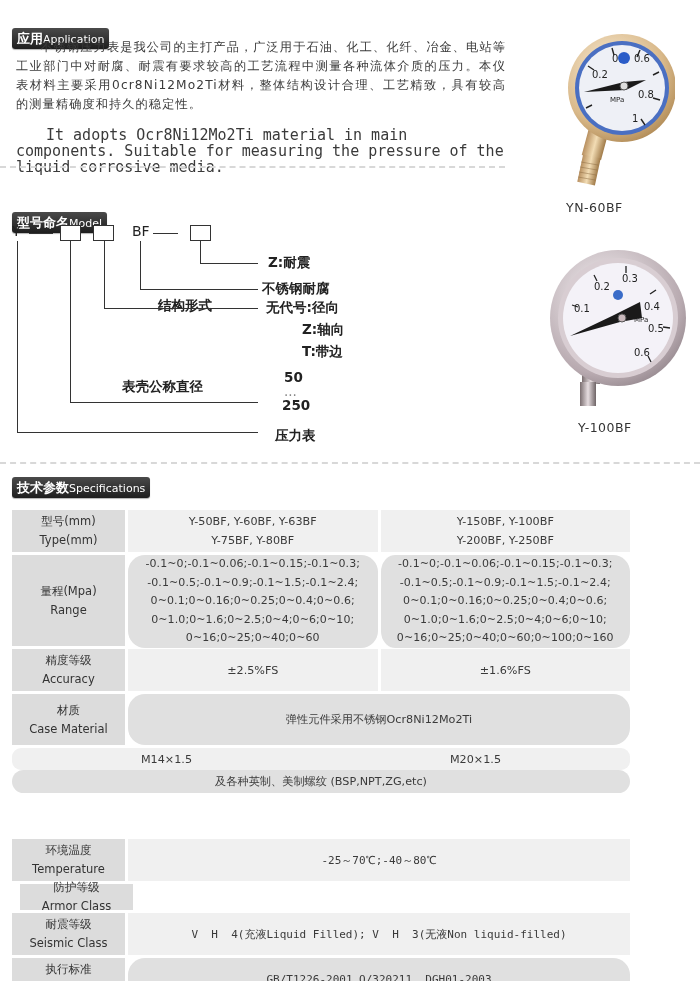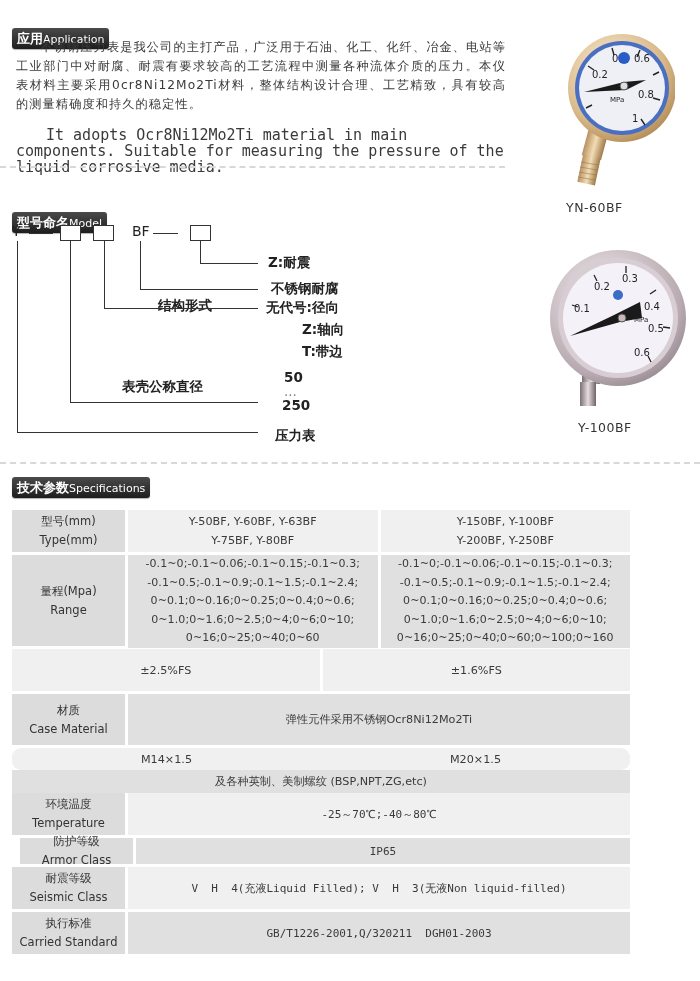--- a/index.html
+++ b/index.html
@@ -48,21 +48,21 @@
     font-size: 11.5px; color: #333; line-height: 19px; text-align: center;
   }
   .val-area { flex: 1; display: flex; flex-direction: column; }
   .val-row { display: flex; flex: 1; }
   .val-cell {
     flex: 1; display: flex; flex-direction: column; justify-content: center; align-items: center;
     font-size: 11.2px; color: #3a3a3a; line-height: 19px; text-align: center;
   }
   .val-cell + .val-cell { border-left: 3px solid #fff; }
   .bg-light { background: #f0f0f0; }
-  .bg-dark { background: #e0e0e0; }
+  .bg-dark { background: #e0e0e0; border-radius: 17px; }
   .range-text { font-size: 11px; line-height: 18.5px; letter-spacing: 0.1px; }
   .mono { font-family: "DejaVu Sans Mono", monospace; font-size: 11px; }
 </style>
 </head>
 <body>
 
 <div class="section-tag" style="left:12px; top:12px;margin-top:16px;">
   <span class="cn">应用</span><span class="en">Application</span>
 </div>
 <p class="para-cn">不锈钢压力表是我公司的主打产品，广泛用于石油、化工、化纤、冶金、电站等工业部门中对耐腐、耐震有要求较高的工艺流程中测量各种流体介质的压力。本仪表材料主要采用0cr8Ni12Mo2Ti材料，整体结构设计合理、工艺精致，具有较高的测量精确度和持久的稳定性。</p>
@@ -82,21 +82,21 @@
   <span class="t tl" style="left:132px; top:8px;">BF</span>
   <div class="line" style="left:153px; top:18px; width:25px; height:1px;"></div>
   <div class="box" style="left:190px; top:10px;"></div>
 
   <div class="line" style="left:200px; top:26px; width:1px; height:22px;"></div>
   <div class="line" style="left:200px; top:48px; width:58px; height:1px;"></div>
   <span class="t" style="left:268px; top:39px;">Z:耐震</span>
 
   <div class="line" style="left:140px; top:26px; width:1px; height:48px;"></div>
   <div class="line" style="left:140px; top:74px; width:118px; height:1px;"></div>
-  <span class="t" style="left:271px; top:65px;">不锈钢耐腐</span>
+  <span class="t" style="left:262px; top:65px;">不锈钢耐腐</span>
 
   <span class="t" style="left:158px; top:82px;">结构形式</span>
   <div class="line" style="left:104px; top:26px; width:1px; height:67px;"></div>
   <div class="line" style="left:104px; top:93px; width:154px; height:1px;"></div>
   <span class="t" style="left:266px; top:84px;">无代号:径向</span>
   <span class="t" style="left:302px; top:106px;">Z:轴向</span>
   <span class="t" style="left:302px; top:128px;">T:带边</span>
 
   <span class="t" style="left:284px; top:154px;">50</span>
   <span class="t" style="left:122px; top:163px;">表壳公称直径</span>
@@ -244,20 +244,24 @@
         <span>-0.1~0.5;-0.1~0.9;-0.1~1.5;-0.1~2.4;</span>
         <span>0~0.1;0~0.16;0~0.25;0~0.4;0~0.6;</span>
         <span>0~1.0;0~1.6;0~2.5;0~4;0~6;0~10;</span>
         <span>0~16;0~25;0~40;0~60;0~100;0~160</span>
       </div>
     </div>
       </div>
   </div>
 
   <div class="row" style="height:45px;">
+    <div class="label-cell">
+      <span>精度等级</span>
+      <span>Accuracy</span>
+    </div>
     <div class="val-area">
         <div class="val-row">
       <div class="val-cell bg-light">
             <span>±2.5%FS</span>
           </div>
       <div class="val-cell bg-light">
             <span>±1.6%FS</span>
           </div>
     </div>
       </div>
@@ -288,46 +292,39 @@
           </div>
       </div>
       <div class="val-row bg-dark" style="flex:none; height:23px;">
         <div class="val-cell">
             <span>及各种英制、美制螺纹 (BSP,NPT,ZG,etc)</span>
           </div>
       </div>
     </div>
   </div>
 
-  <div class="row" style="height:45px;">
+  <div class="row" style="height:45px;margin-top:46px;">
     <div class="label-cell">
       <span>环境温度</span>
       <span>Temperature</span>
     </div>
     <div class="val-area">
         <div class="val-row">
       <div class="val-cell bg-light">
             <span class="mono">-25～70℃;-40～80℃</span>
           </div>
     </div>
       </div>
   </div>
 
   <div class="row" style="height:29px;padding-left:8px;">
     <div class="label-cell">
       <span>防护等级</span>
       <span>Armor Class</span>
     </div>
-    <div class="val-area">
-        <div class="val-row">
-      <div class="val-cell bg-dark">
-            <span class="mono">IP65</span>
-          </div>
-    </div>
-      </div>
   </div>
 
   <div class="row" style="height:45px;">
     <div class="label-cell">
       <span>耐震等级</span>
       <span>Seismic Class</span>
     </div>
     <div class="val-area">
         <div class="val-row">
       <div class="val-cell bg-light">

